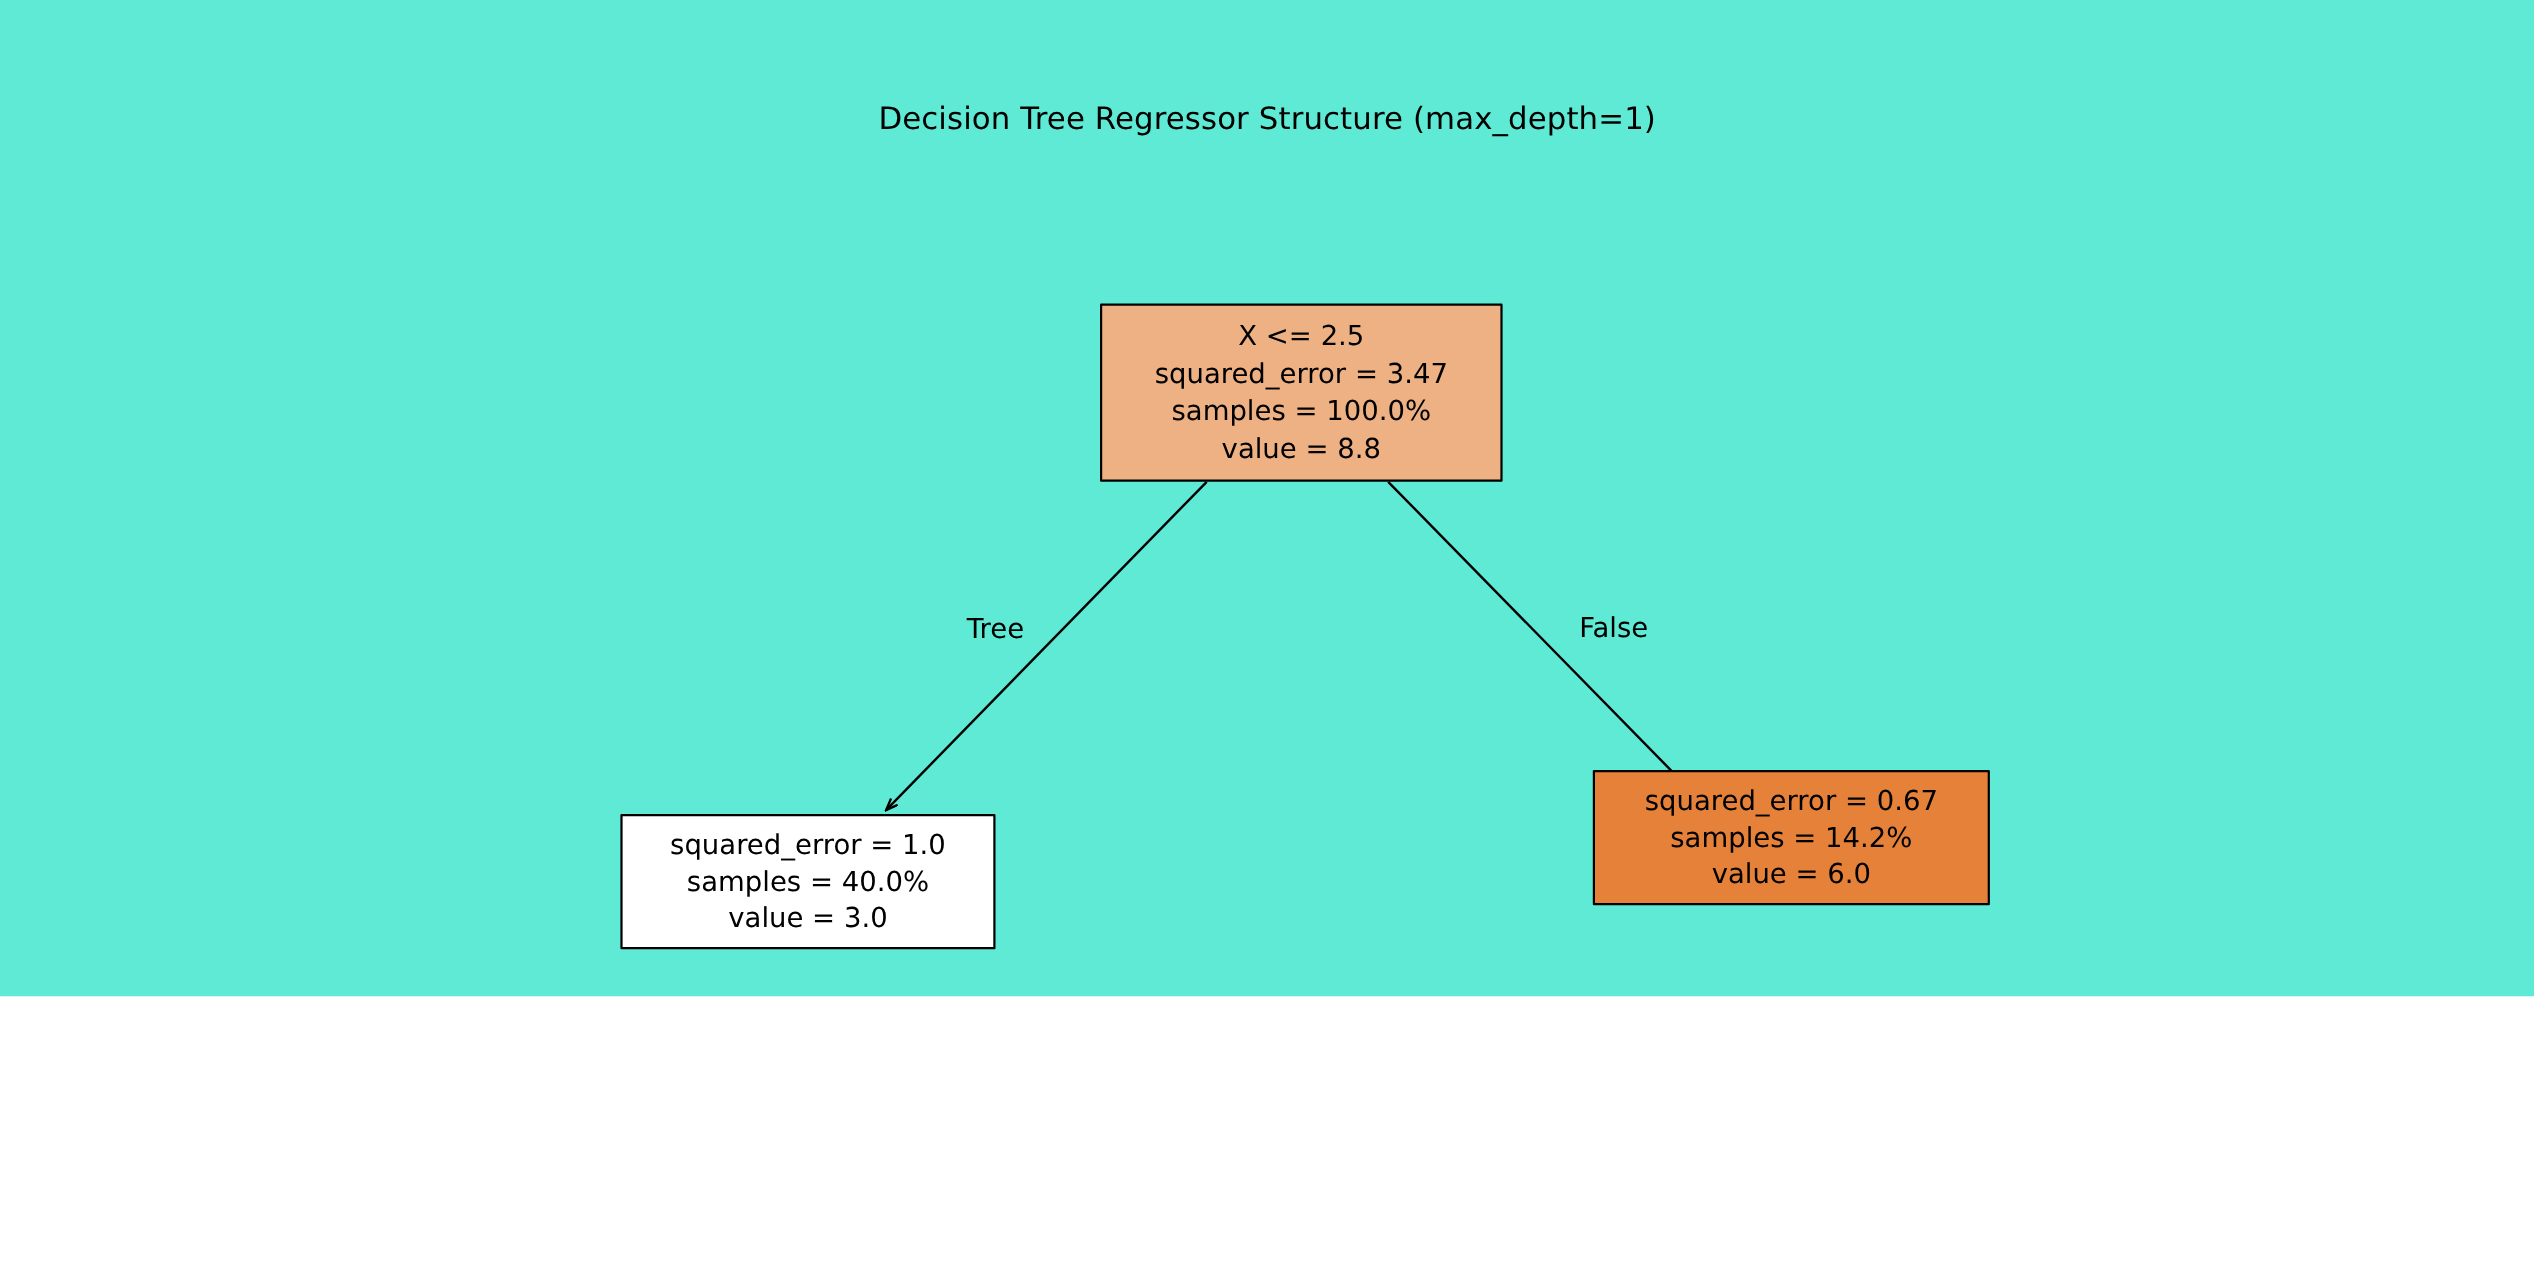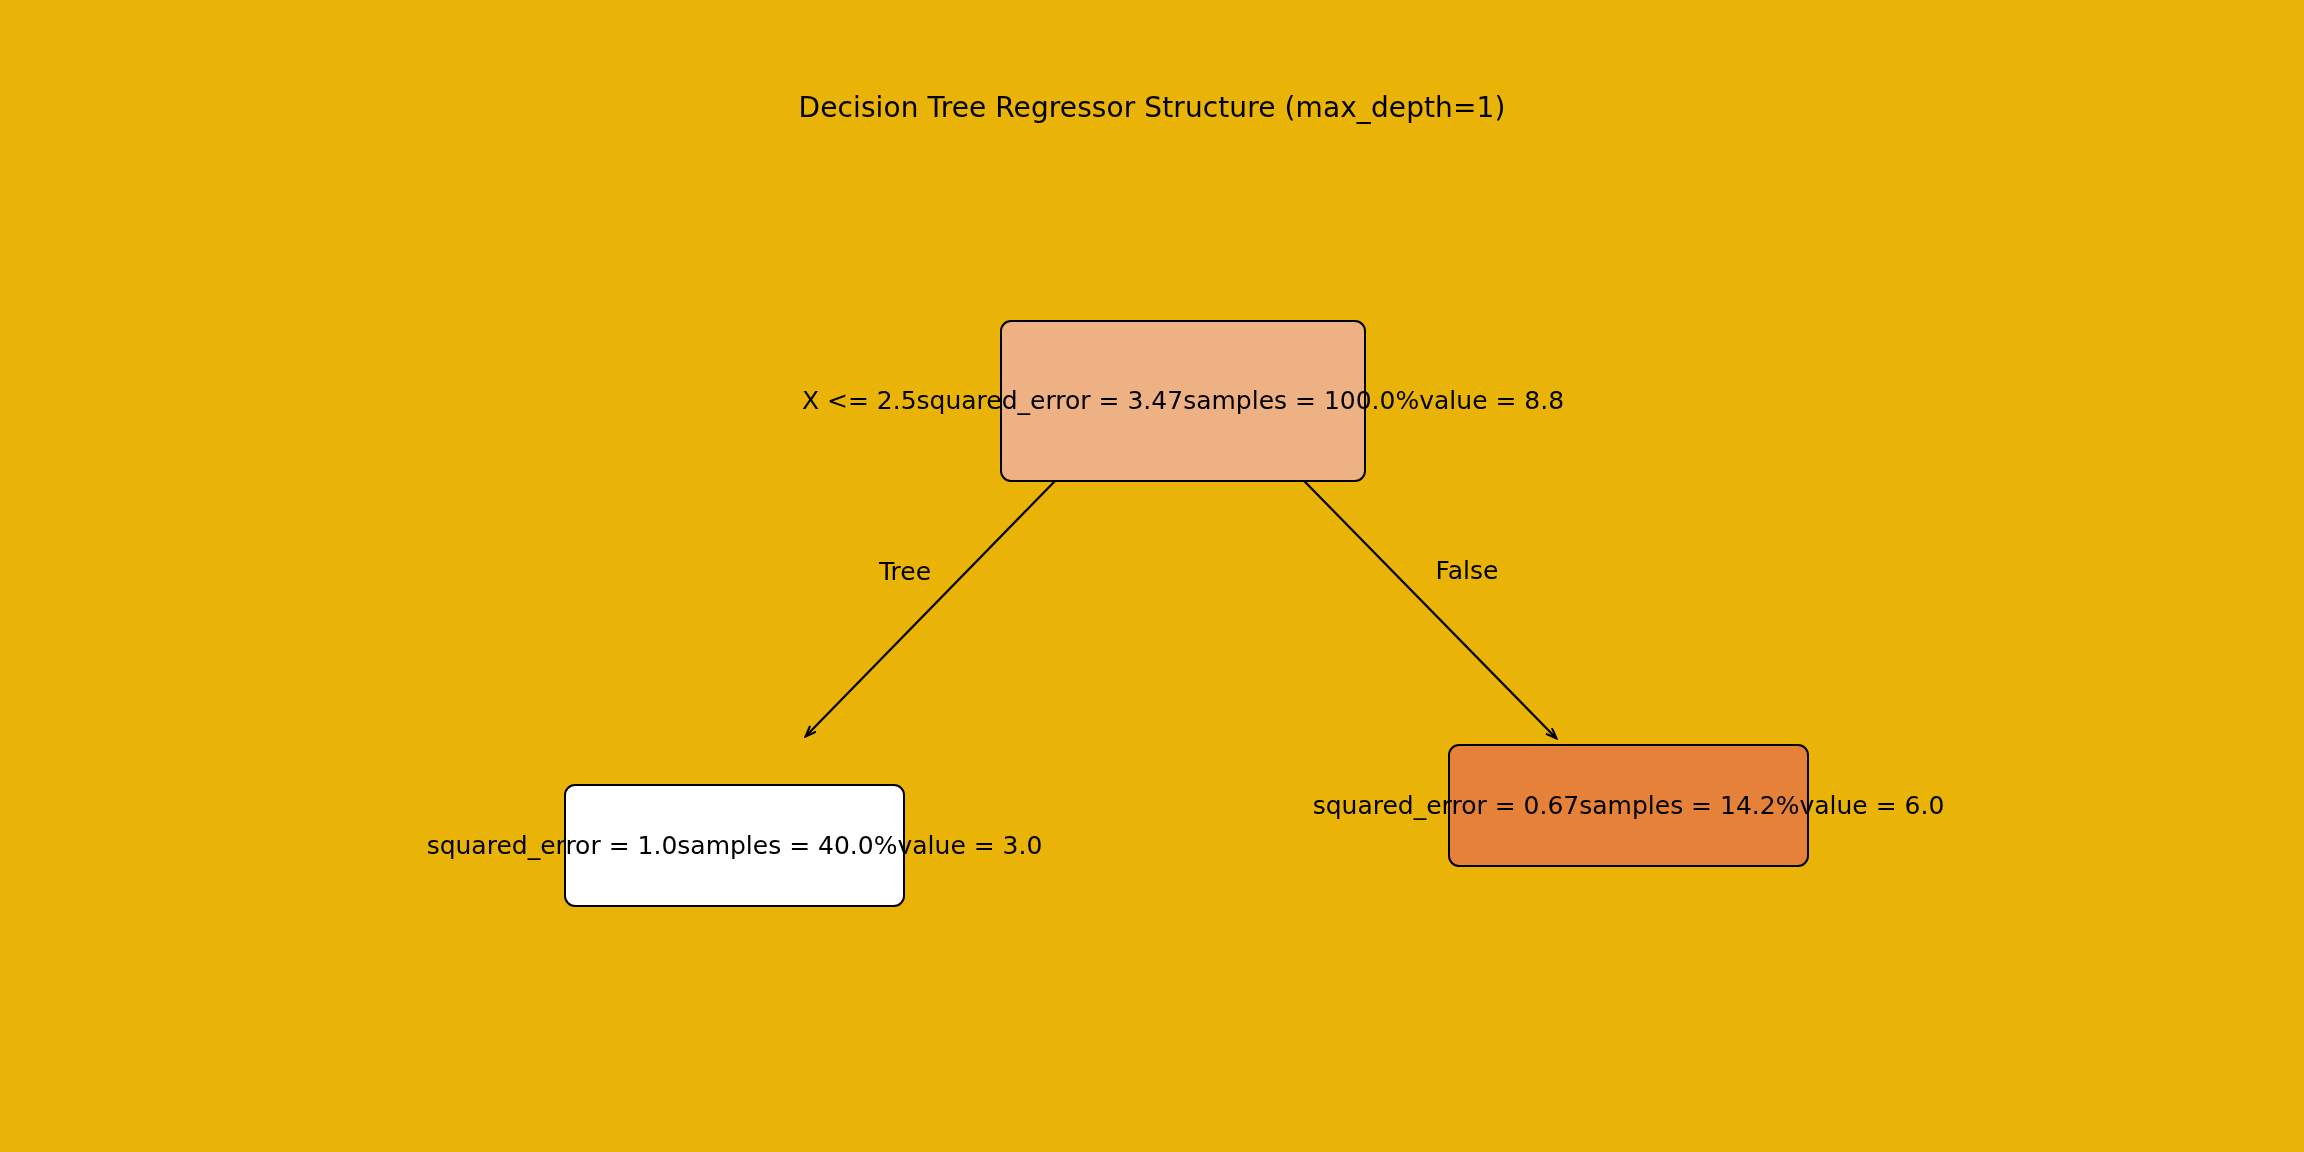--- a/index.html
+++ b/index.html
@@ -35,30 +35,29 @@
     text-align: center;
     font-size: 28px;
     color: #000000;
     letter-spacing: 0.1px;
     white-space: pre;
   }
   .tree-node {
     position: absolute;
     box-sizing: border-box;
     border: 2.4px solid #000000;
-    border-radius: 11px;
+    border-radius: 1px;
     display: flex;
-    flex-direction: row;
+    flex-direction: column;
     align-items: center;
     justify-content: center;
     text-align: center;
     color: #000000;
     font-size: 25px;
     line-height: 1.355;
-    margin-top: 44px;
   }
   .tree-node .nline {
     white-space: pre;
     display: block;
   }
   #node-root {
     left: 1000px;
     top: 276px;
     width: 366px;
     height: 162px;
@@ -89,21 +88,21 @@
   }
   #edge-label-false {
     left: 1405px;
     top: 556px;
     width: 124px;
   }
 </style>
 </head>
 <body style="background-color: rgb(255, 255, 255);">
 
-<div id="canvas" style="background-color: #eab308; width: 2304px; height: 1152px;">
+<div id="canvas" style="background-color: #5eead4; width: 2304px; height: 906px;">
 
   <div class="fig-title">Decision Tree Regressor Structure (max_depth=1)</div>
 
   <svg id="edge-layer" viewBox="0 0 2304 1152" xmlns="http://www.w3.org/2000/svg">
     <defs>
       <marker id="arrowhead" markerWidth="13" markerHeight="13" refX="10.5" refY="4.6" orient="auto" markerUnits="userSpaceOnUse">
         <path d="M 0.4 0.4 L 11.2 4.6 L 0.4 8.8" fill="none" stroke="#000000" stroke-width="2.1" stroke-linecap="butt" stroke-linejoin="miter"></path>
       </marker>
     </defs>
     <line x1="1097" y1="438" x2="806" y2="736" stroke="#000000" stroke-width="2.2" marker-end="url(#arrowhead)"></line>

